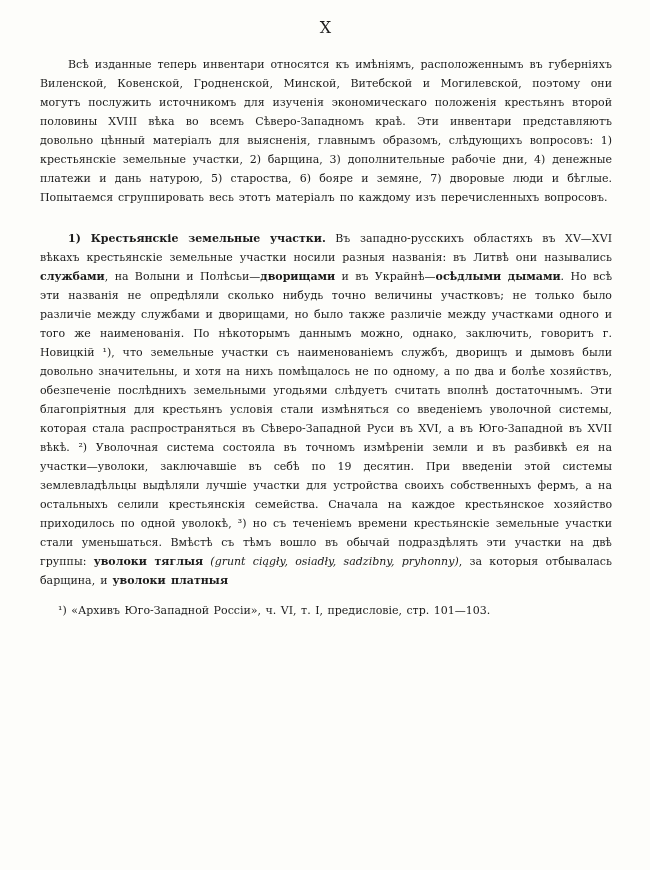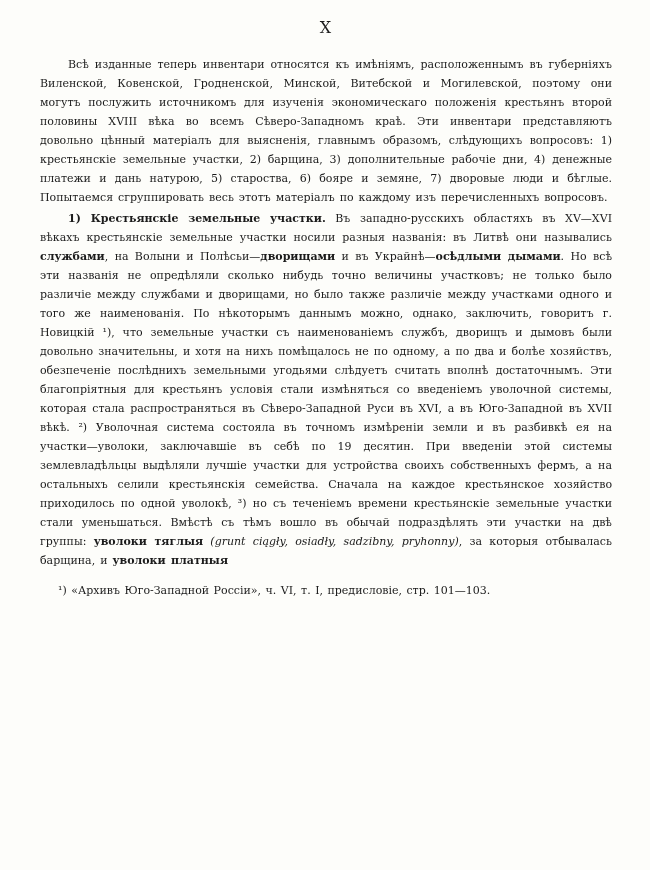--- a/index.html
+++ b/index.html
@@ -23,21 +23,21 @@
     margin-bottom: 18px;
   }
   .body-text .para {
     font-size: 11px;
     line-height: 19px;
     text-align: justify;
     text-indent: 28px;
     word-spacing: 1.5px;
   }
   .body-text .para + .para {
-    margin-top: 2px;
+    margin-top: 22px;
   }
   .b { font-weight: bold; }
   .i { font-style: italic; }
   .footnotes {
     margin-top: 13px;
   }
   .footnote {
     font-size: 11px;
     line-height: 15.5px;
     text-align: justify;

